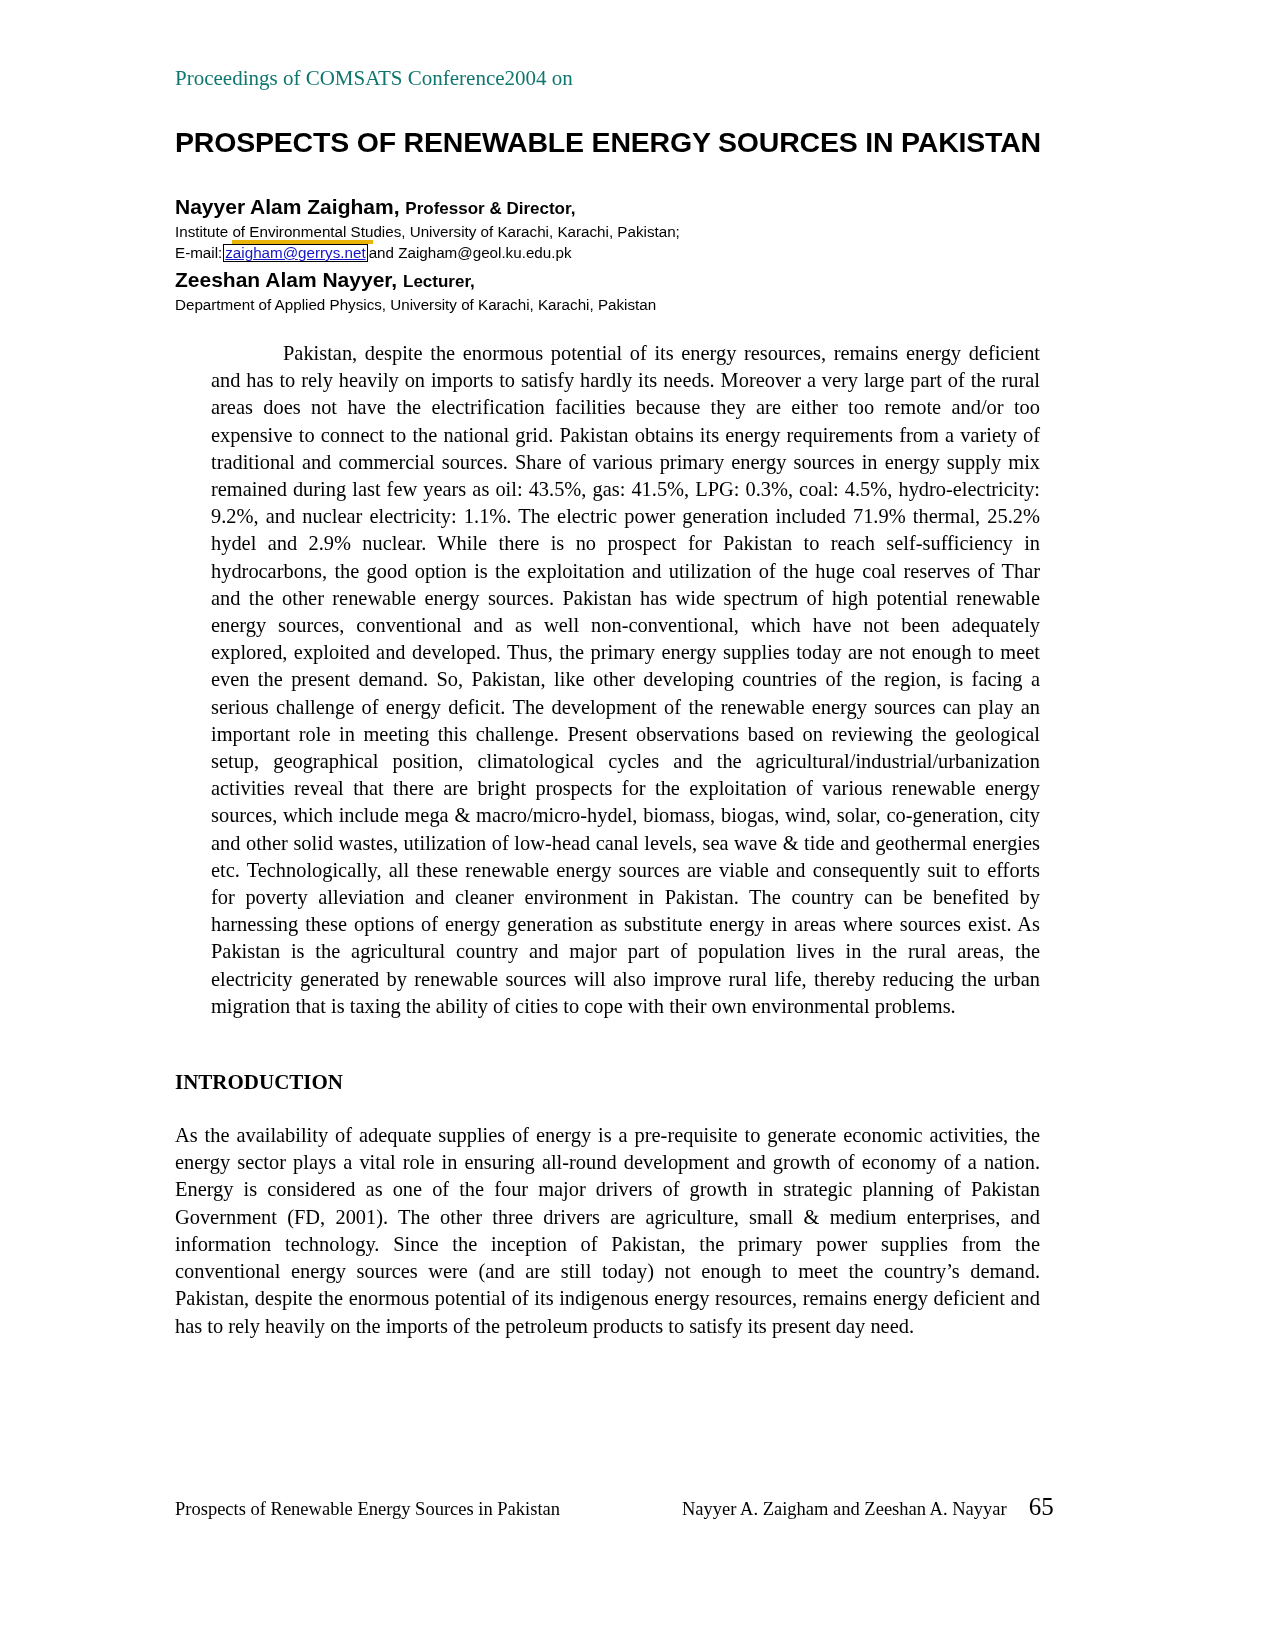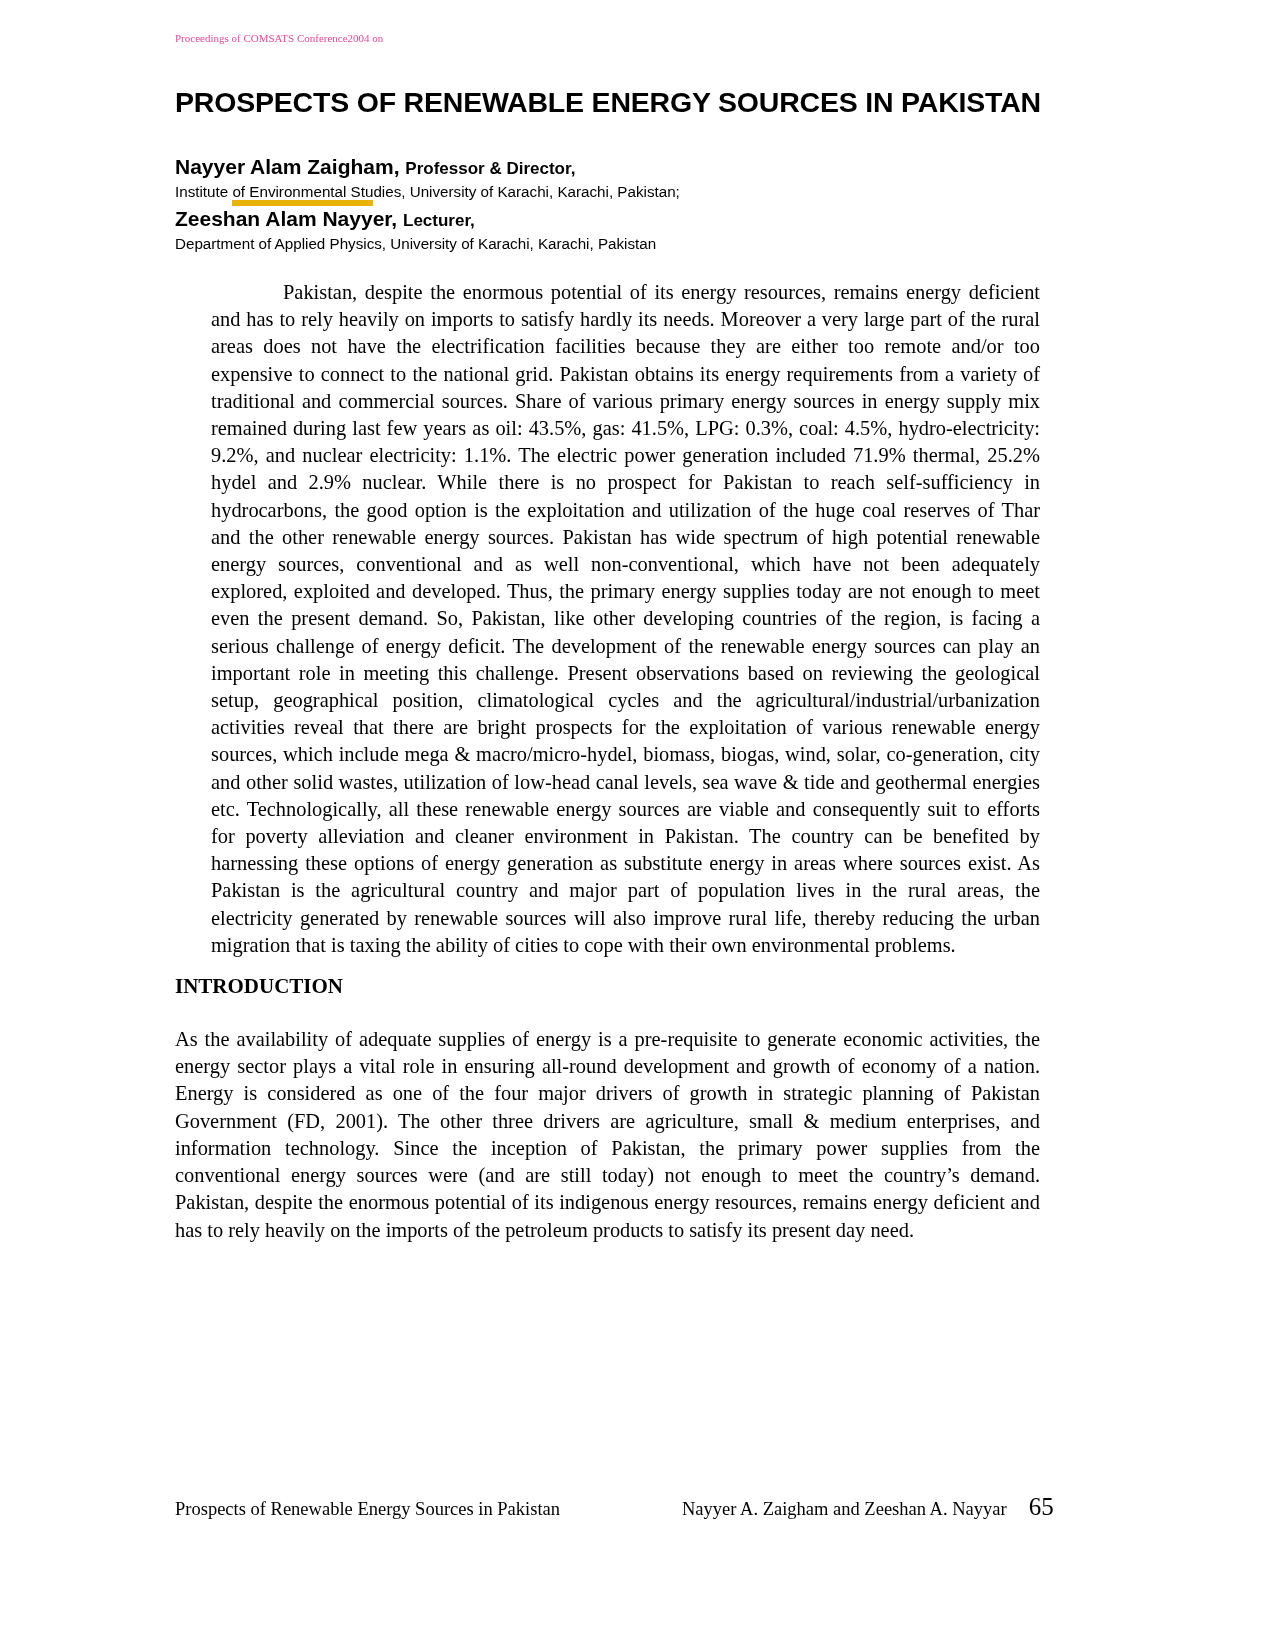--- a/index.html
+++ b/index.html
@@ -21,25 +21,25 @@
   }
   .content {
     position: absolute;
     left: 175px;
     top: 0;
     width: 865px;
   }
 
   
   .runhead {
-    margin-top: 28px;
+    margin-top: 68px;
     font-family: "Liberation Serif", "DejaVu Serif", serif;
-    font-size: 11px;
+    font-size: 21px;
     line-height: 21px;
-    color: #ec4899;
+    color: #0f766e;
   }
   .runhead div { white-space: nowrap; }
 
   
   .doc-title {
     margin-top: 36px;
     font-family: "Liberation Sans", "DejaVu Sans", sans-serif;
     font-weight: bold;
     font-size: 28.5px;
     letter-spacing: -0.2px;
@@ -60,21 +60,21 @@
   .author-name .role {
     font-size: 17px;
     font-weight: bold;
   }
   .affil {
     font-size: 15.2px;
     line-height: 20px;
     font-weight: normal;
   }
   .affil .spellunder {
-    border-bottom: 6px solid #eab308;
+    border-bottom: 4px solid #eab308;
     padding-bottom: 0px;
   }
   .email-line {
     font-size: 15.2px;
     line-height: 21px;
     white-space: nowrap;
   }
   .maillink {
     display: inline-block;
     border: 1px solid #000;
@@ -91,21 +91,21 @@
 
   
   .h-abstract {
     margin-top: 46px;
     font-size: 22px;
     font-weight: bold;
     font-style: italic;
     line-height: 26px;
   }
   .h-section {
-    margin-top: 14px;
+    margin-top: 49px;
     font-size: 21px;
     font-weight: bold;
     line-height: 26px;
   }
 
   
   p.body {
     margin: 0;
     font-size: 20.4px;
     line-height: 27.2px;
@@ -161,20 +161,23 @@
 
       <div class="author-name">
         <span>Nayyer Alam Zaigham,</span>
         <span class="role">Professor &amp; Director,</span>
       </div>
 
       <div class="affil">
         <span>Institute</span> <span class="spellunder">of Environmental Stu</span><span>dies, University of Karachi, Karachi, Pakistan;</span>
       </div>
 
+      <div class="email-line">
+        <span>E-mail:</span><span class="maillink"><span class="lk">zaigham@gerrys.net</span></span><span>and Zaigham@geol.ku.edu.pk</span>
+      </div>
 
       <div class="author-name author2">
         <span>Zeeshan Alam Nayyer,</span>
         <span class="role">Lecturer,</span>
       </div>
 
       <div class="affil">Department of Applied Physics, University of Karachi, Karachi, Pakistan</div>
     </div>
 
 

